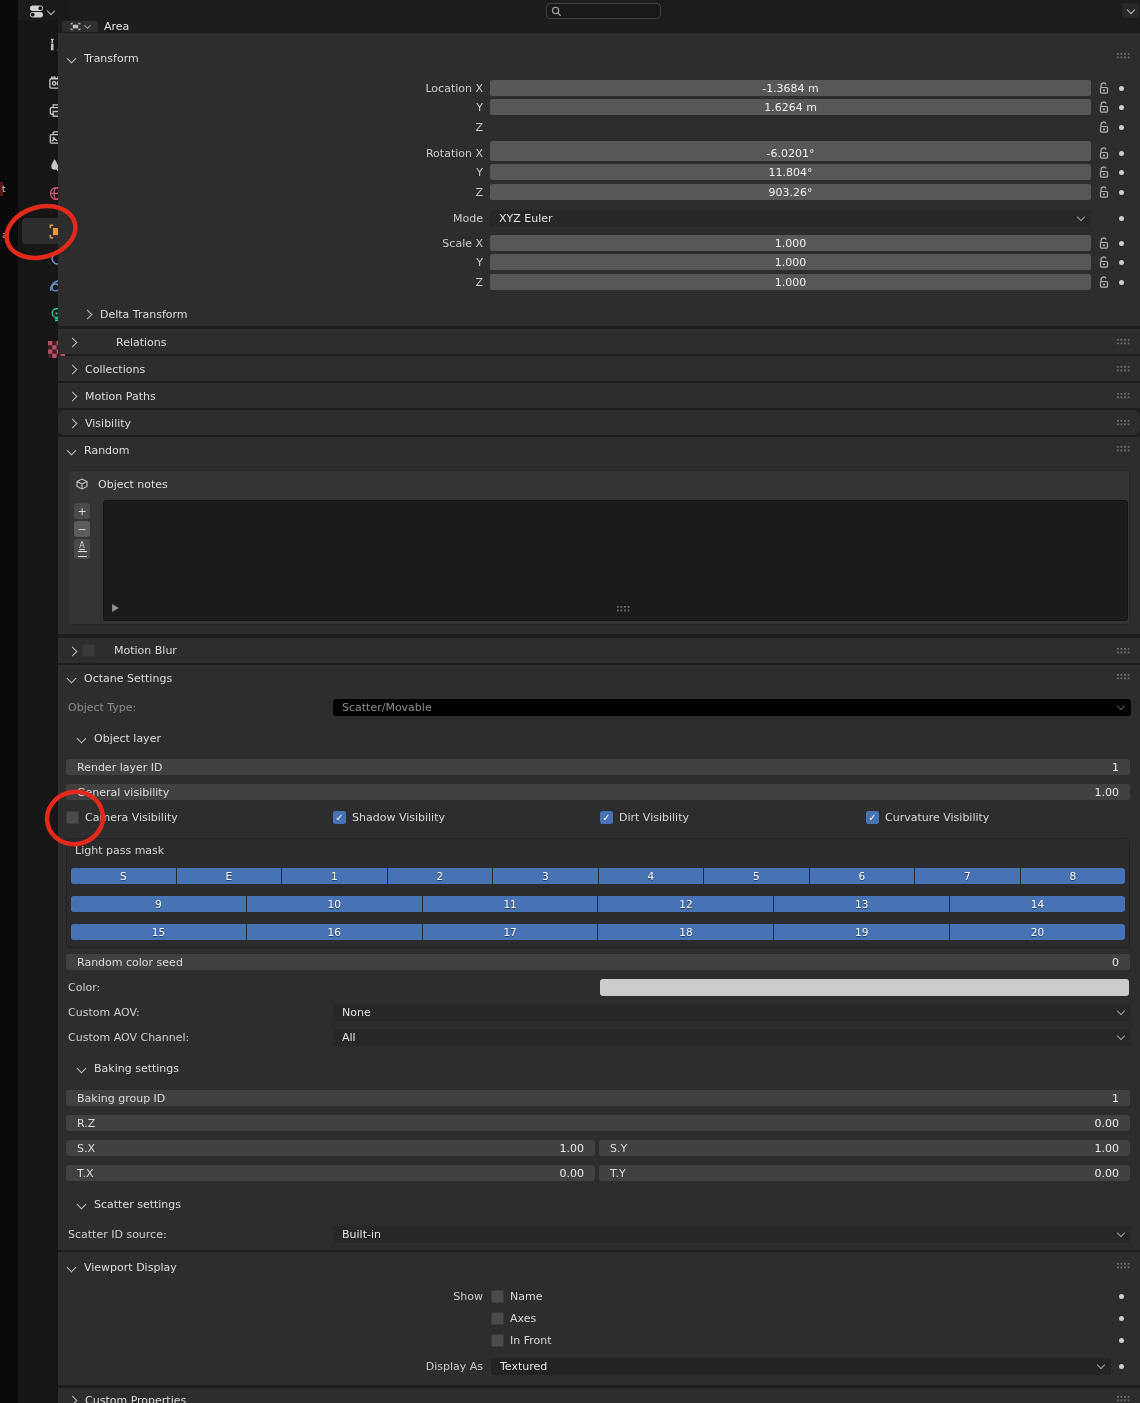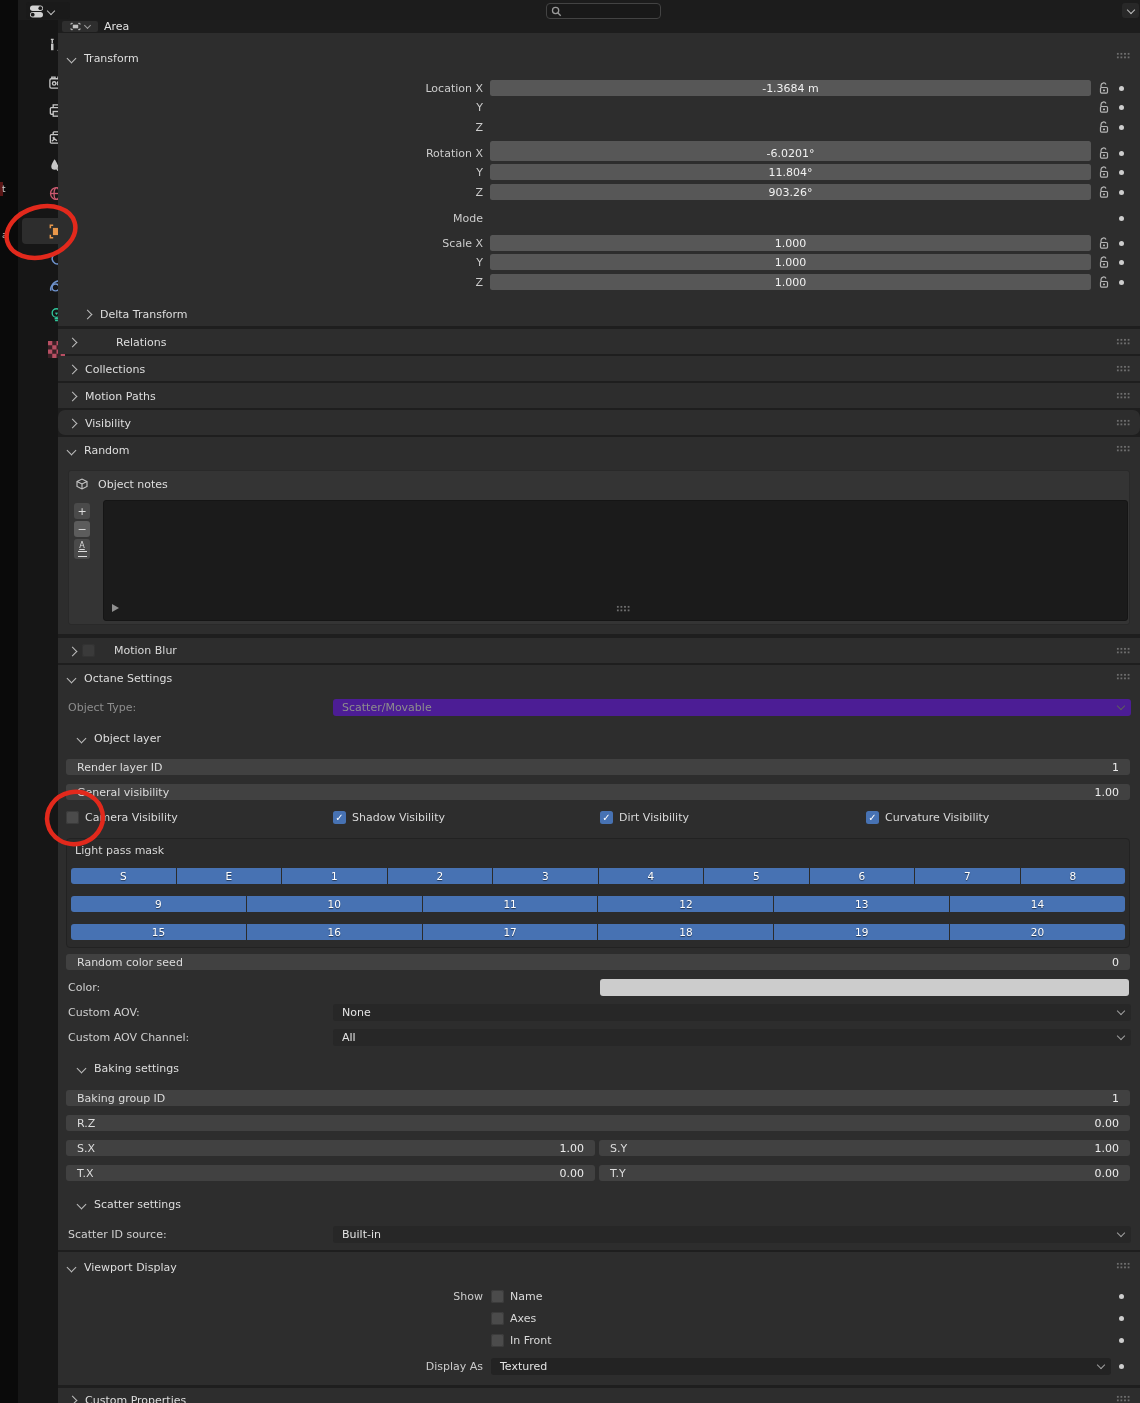--- a/index.html
+++ b/index.html
@@ -21,21 +21,21 @@
   .grip{position:absolute;width:14px;height:7px;
         background-image:radial-gradient(circle,#6e6e6e 1px,transparent 1.3px);
         background-size:3.6px 3.6px;}
   .vlabel{position:absolute;left:150px;width:333px;height:16px;display:flex;align-items:center;justify-content:flex-end;color:#cccccc;}
   .vfield{position:absolute;left:490px;width:601px;height:16px;background:#575757;border-radius:2.5px;
           display:flex;align-items:center;justify-content:center;color:#f1f1f1;}
   .dd{position:absolute;background:#272727;border-radius:3px;display:flex;align-items:center;
       padding:0 9px;box-sizing:border-box;color:#e3e3e3;}
   .dd .ddchev{position:absolute;right:7px;top:50%;margin-top:-5px;width:5px;height:5px;
       border-right:1.4px solid #9f9f9f;border-bottom:1.4px solid #9f9f9f;transform:rotate(45deg);}
-  .dd.dim{background:#4c1d95;color:#8d8d8d;}
+  .dd.dim{background:#000000;color:#8d8d8d;}
   .dd.dim .ddchev{border-color:#5d5d5d;}
   .srow{position:absolute;left:66px;width:1064px;height:16px;background:#414141;border-radius:3px;
         display:flex;align-items:center;justify-content:space-between;padding:0 11px;box-sizing:border-box;color:#dcdcdc;}
   .srow .val{color:#ececec;}
   .cb{position:absolute;width:13px;height:13px;border-radius:2.5px;background:#4b4b4b;
       box-shadow:inset 0 0 0 1px #3b3b3b;display:flex;align-items:center;justify-content:center;}
   .cb.on{background:#4772b3;box-shadow:none;}
   .cb.on::after{content:"✓";color:#fff;font-size:10px;font-weight:bold;line-height:1;}
   .cb.dim{background:#3a3a3a;box-shadow:inset 0 0 0 1px #323232;}
   .cblabel{position:absolute;height:13px;display:flex;align-items:center;color:#d9d9d9;}
@@ -226,31 +226,36 @@
   <div class="panel" style="top:33px;height:293px;"></div>
   <div class="phead" style="left:68px;top:50px;">
     <span class="chev down"></span>
     <span>Transform</span>
   </div>
   <div class="grip" style="left:1116px;top:52px;"></div>
 
   <div class="vlabel" style="top:80px;">Location X</div>
   <div class="vfield" style="top:80px;">-1.3684 m</div>
   <div class="vlabel" style="top:99px;">Y</div>
+  <div class="vfield" style="top:99px;">1.6264 m</div>
   <div class="vlabel" style="top:119px;">Z</div>
   <div class="vfield" style="top:119px;margin-top:22px;">9.2741 m</div>
 
   <div class="vlabel" style="top:145px;">Rotation X</div>
   <div class="vfield" style="top:145px;">-6.0201°</div>
   <div class="vlabel" style="top:164px;">Y</div>
   <div class="vfield" style="top:164px;">11.804°</div>
   <div class="vlabel" style="top:184px;">Z</div>
   <div class="vfield" style="top:184px;">903.26°</div>
 
   <div class="vlabel" style="top:210px;">Mode</div>
+  <div class="dd" style="left:490px;top:210px;width:601px;height:17px;">
+    <span>XYZ Euler</span>
+    <span class="ddchev"></span>
+  </div>
 
   <div class="vlabel" style="top:235px;">Scale X</div>
   <div class="vfield" style="top:235px;">1.000</div>
   <div class="vlabel" style="top:254px;">Y</div>
   <div class="vfield" style="top:254px;">1.000</div>
   <div class="vlabel" style="top:274px;">Z</div>
   <div class="vfield" style="top:274px;">1.000</div>
 
   <svg class="lock" style="top:81px;" width="12" height="14">
       <path d="M3 6.5V4.6a2.6 2.6 0 0 1 5-1" fill="none" stroke="#b5b5b5" stroke-width="1.2"></path>

